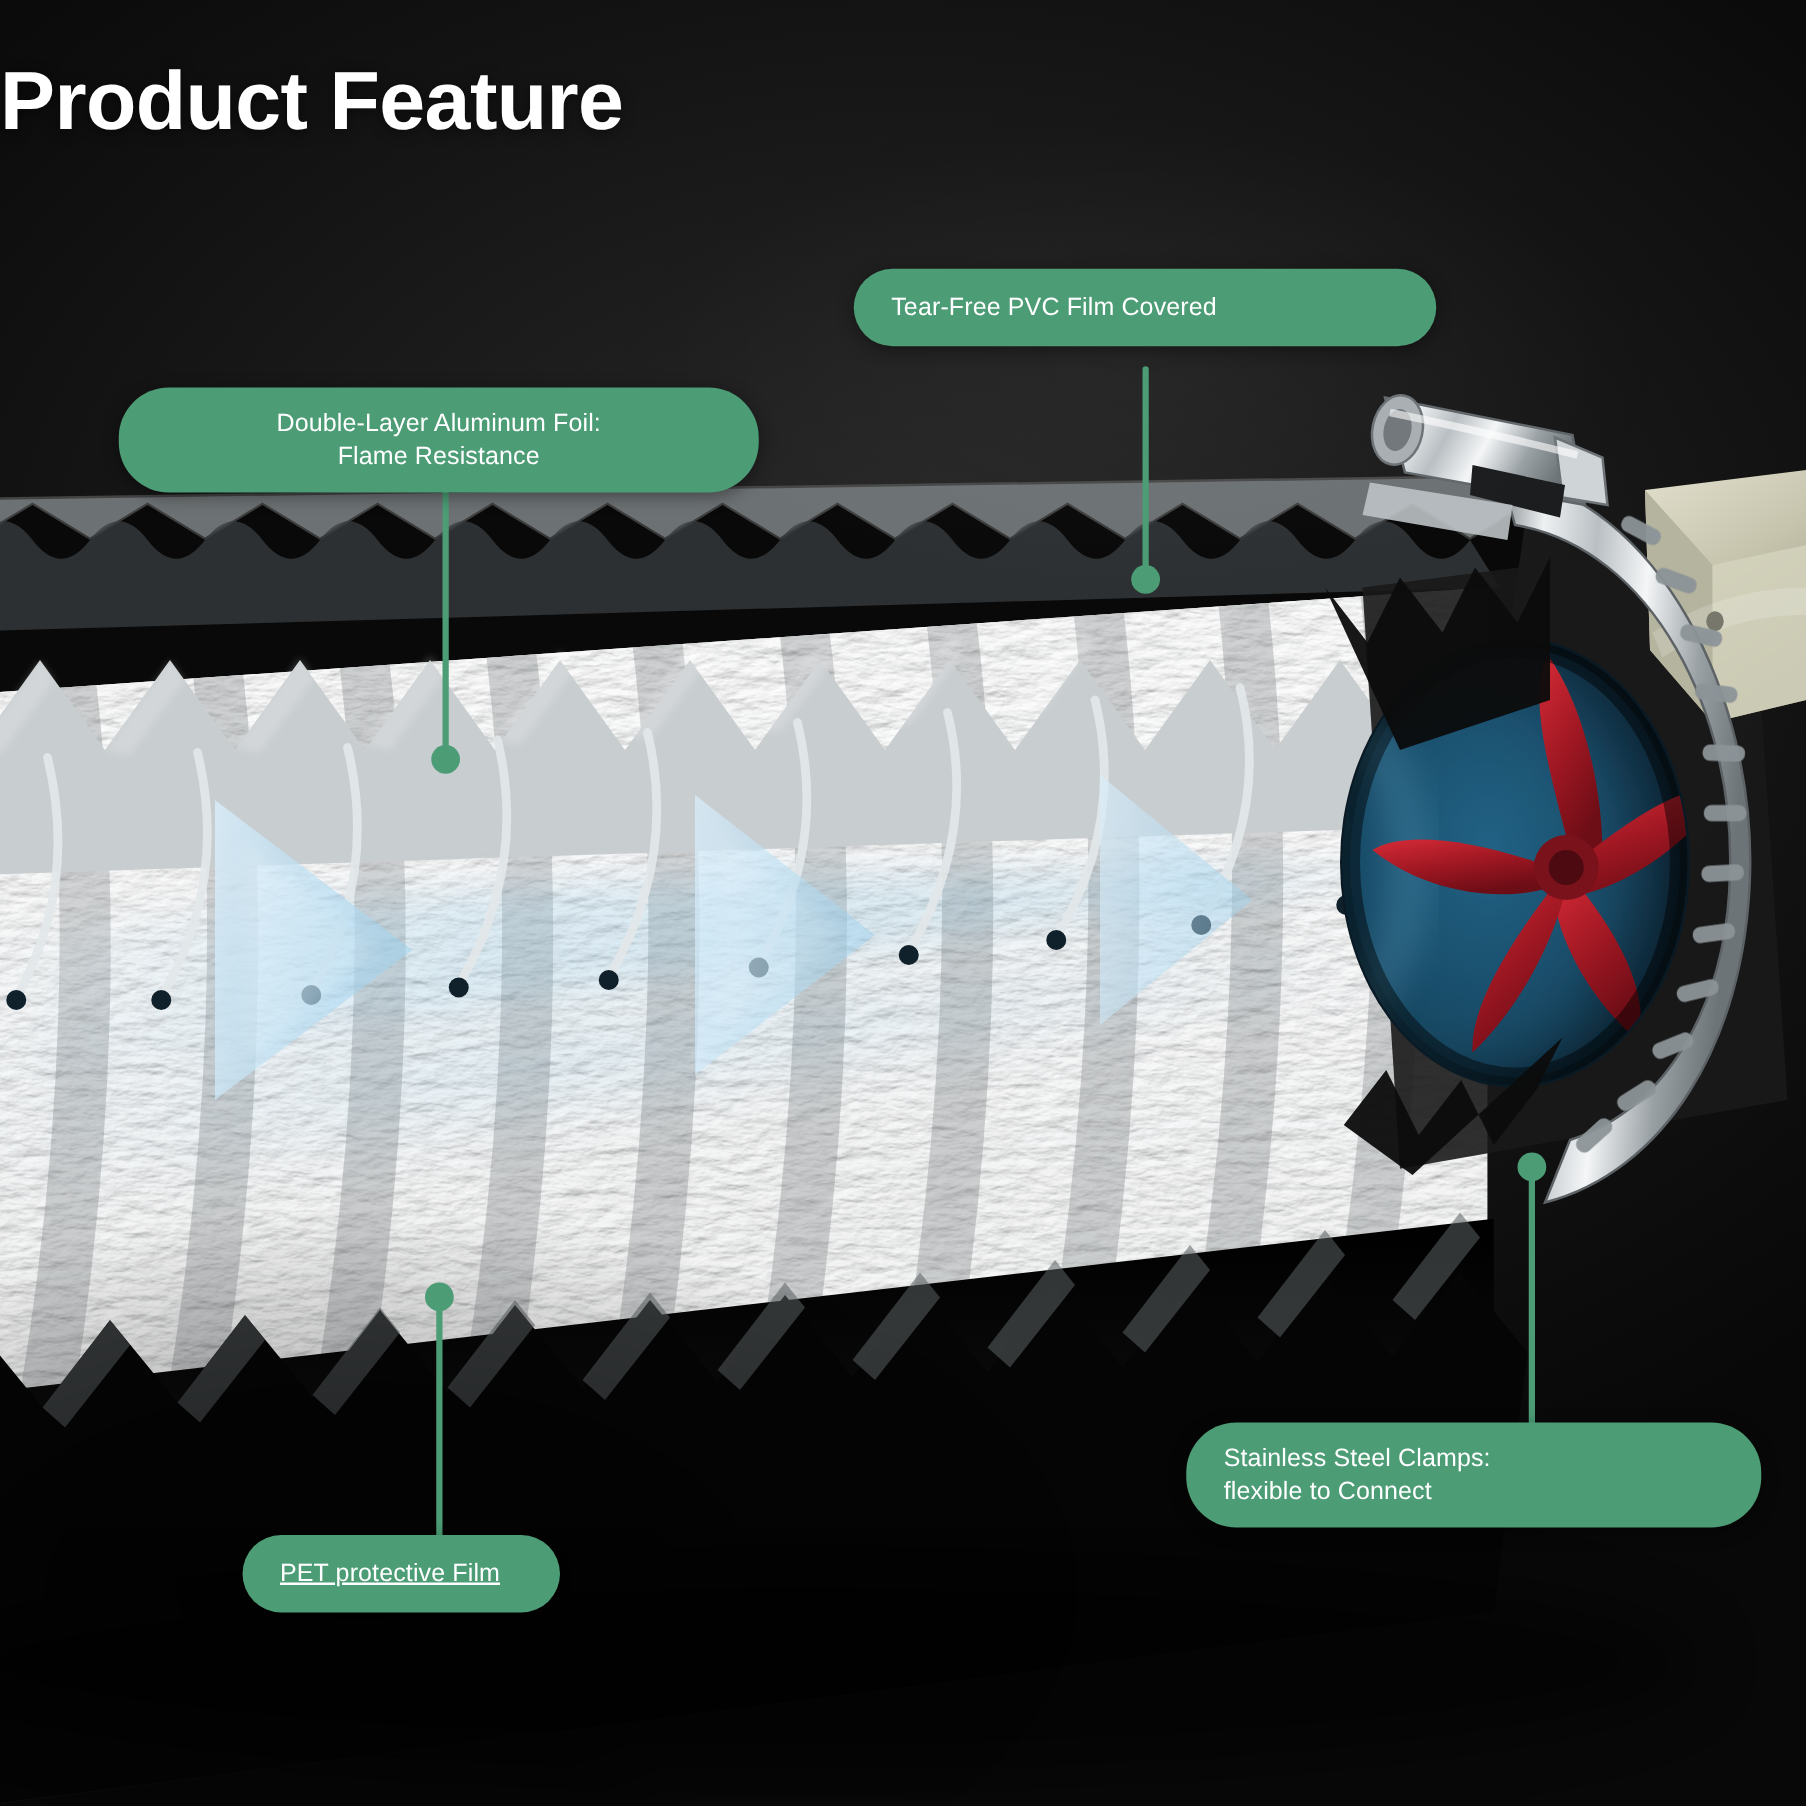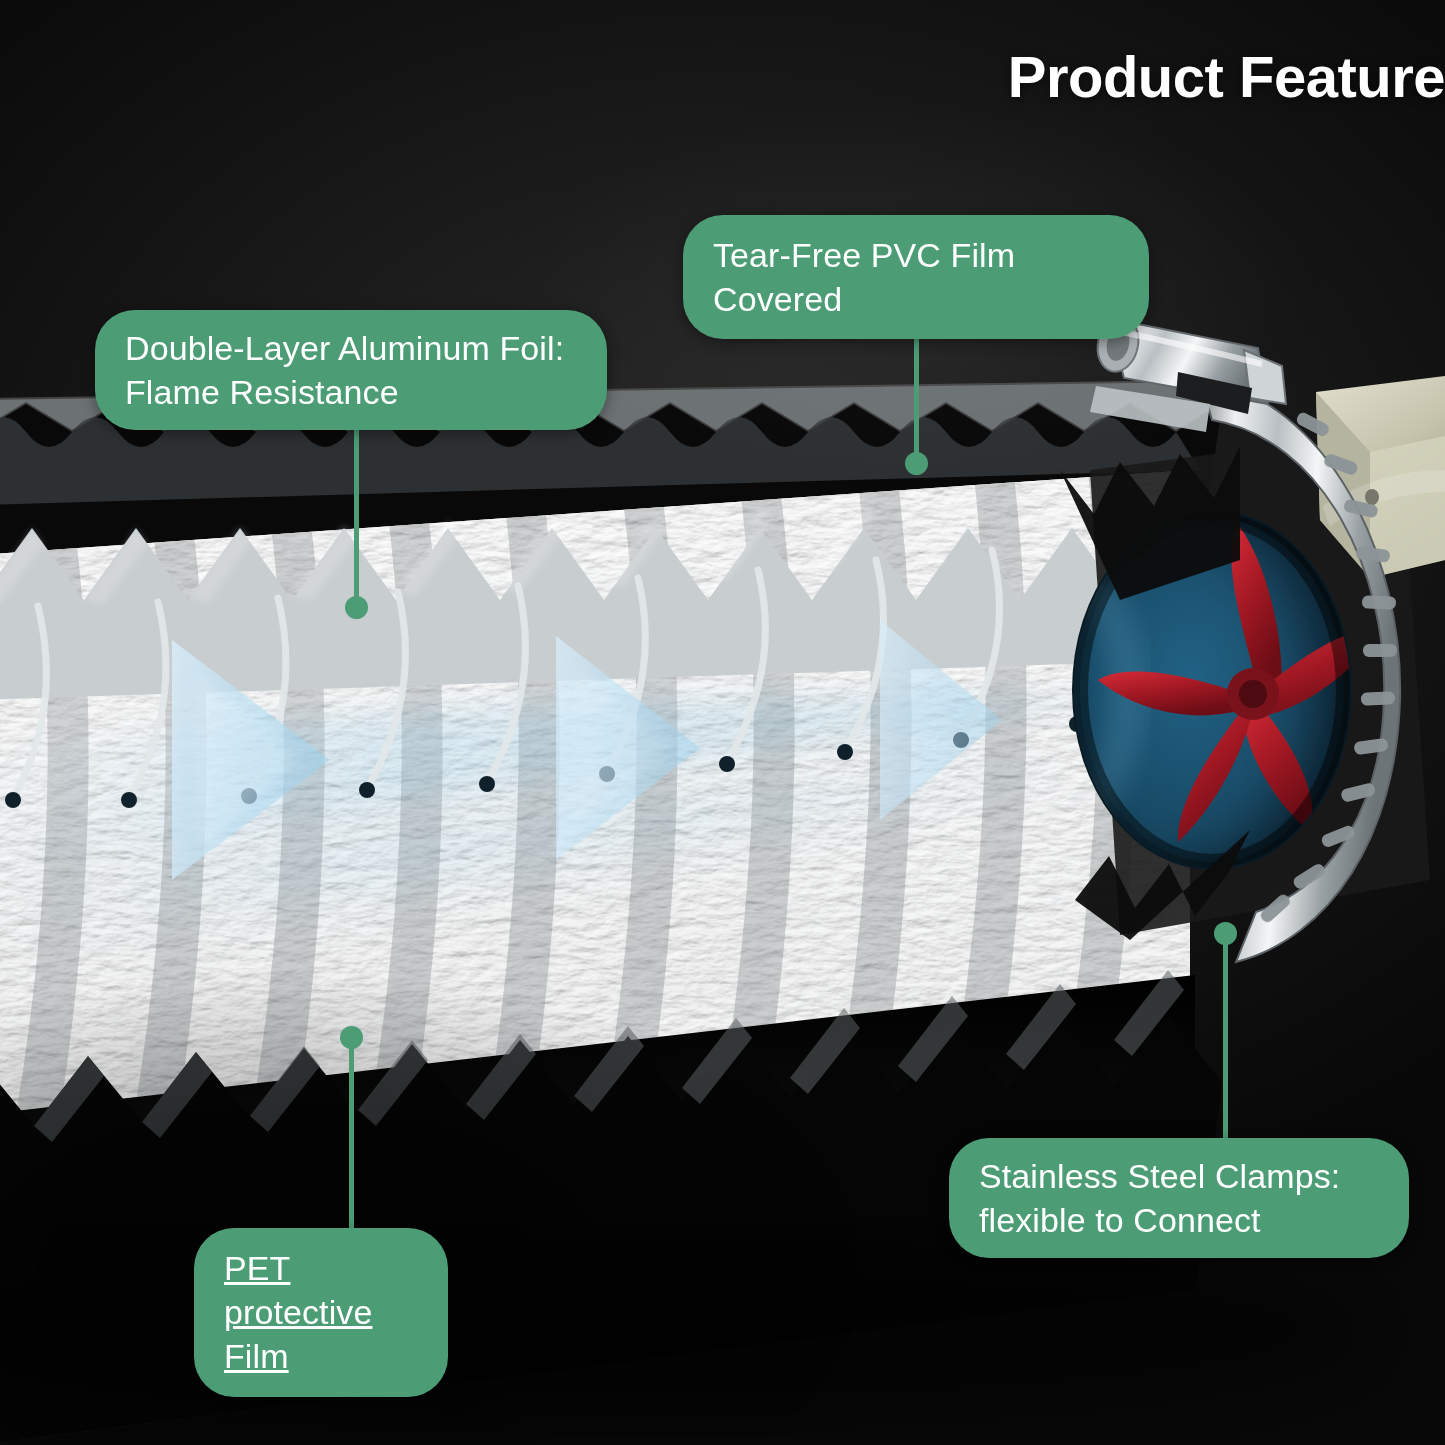--- a/index.html
+++ b/index.html
@@ -23,37 +23,37 @@
       radial-gradient(ellipse 620px 300px at 63% 20%, rgba(255,255,255,.035), rgba(255,255,255,0) 70%),
       radial-gradient(ellipse 800px 420px at 20% 88%, rgba(0,0,0,.45), rgba(0,0,0,0) 72%);
     pointer-events: none;
   }
   #art { position: absolute; inset: 0; }
 
   
   .title {
     position: absolute;
     top: 46px; left: 0; right: 0;
-    text-align: right;
+    text-align: left;
     color: #ffffff;
-    font-size: 58px;
+    font-size: 66px;
     font-weight: 700;
     letter-spacing: -0.5px;
     line-height: 1.06;
     text-shadow: 0 2px 10px rgba(0,0,0,.55);
   }
 
   
   .callout { position: absolute; }
   .pill {
     position: absolute;
     background: #4c9d76;
     color: #ffffff;
     border-radius: 40px;
-    font-size: 34px;
+    font-size: 20px;
     line-height: 1.30;
     font-weight: 400;
     padding: 16px 30px;
     box-shadow: 0 3px 14px rgba(0,0,0,.40);
     white-space: pre-line;
     letter-spacing: .1px;
   }
   .pill.one-line { padding: 18px 30px; }
 
   .leader {
@@ -63,21 +63,21 @@
     border-radius: 3px;
   }
   .dot {
     position: absolute;
     width: 23px; height: 23px;
     border-radius: 50%;
     background: #4c9d76;
   }
 
   
-  #pill-foil   { left: 95px;  top: 310px; width: 512px; }
+  #pill-foil   { left: 95px;  top: 310px; width: 512px; text-align: center; }
   #lead-foil   { left: 354px; top: 388px; height: 222px; }
   #dot-foil    { left: 345px; top: 596px; }
 
   #pill-pvc    { left: 683px; top: 215px; width: 466px; }
   #lead-pvc    { left: 914px; top: 293px; height: 174px; }
   #dot-pvc     { left: 905px; top: 452px; }
 
   #pill-pet    { left: 194px; top: 1228px; width: 254px; text-decoration: underline; }
   #lead-pet    { left: 349px; top: 1040px; height: 190px; }
   #dot-pet     { left: 340px; top: 1026px; }

